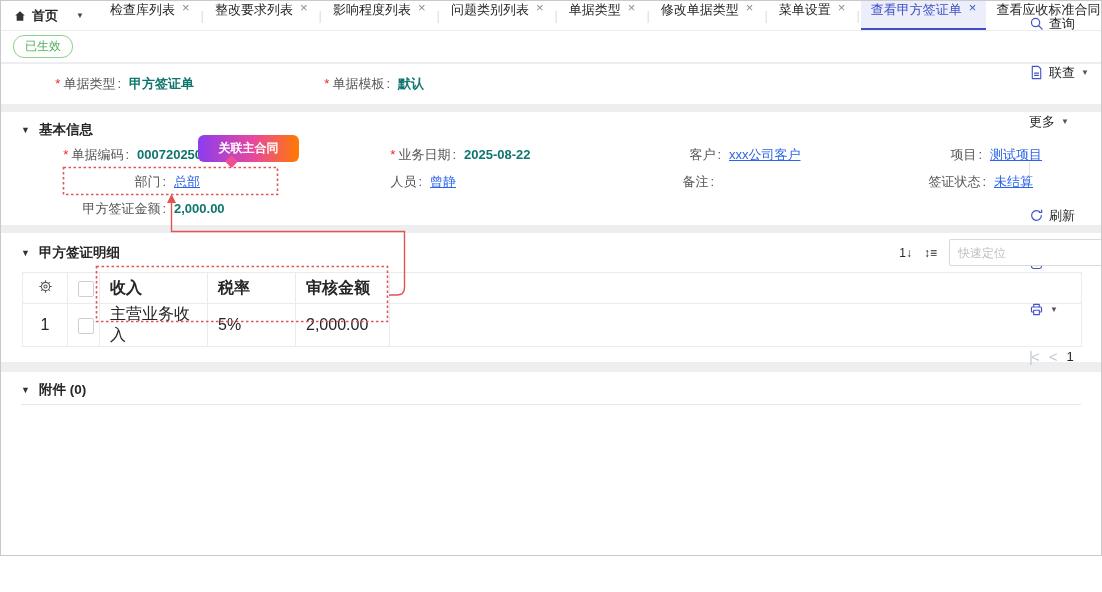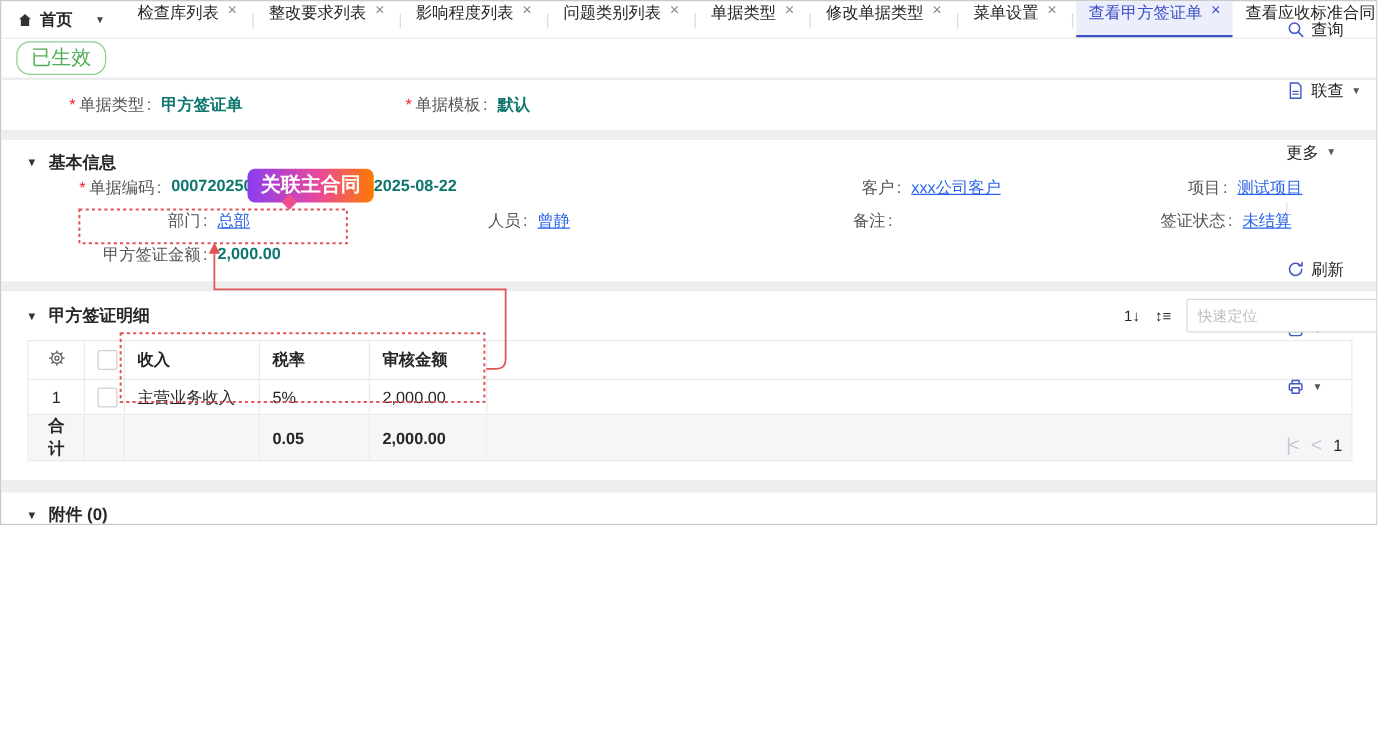--- a/index.html
+++ b/index.html
@@ -1,29 +1,29 @@
 <!DOCTYPE html>
 <html><head>
 <meta charset="utf-8">
 <style>
   html,body{margin:0;padding:0;background:#fff;}
-  .page{position:relative;width:1102px;height:420px;box-sizing:border-box;border:1px solid #c9c9c9;
+  .page{position:relative;width:1102px;height:556px;box-sizing:border-box;border:1px solid #c9c9c9;
         background:#fff;font-family:"Liberation Sans","DejaVu Sans",sans-serif;font-size:13px;color:#262626;overflow:hidden;}
   
   .tabbar{height:29px;display:flex;align-items:stretch;border-bottom:1px solid #ececec;padding-left:12px;white-space:nowrap;overflow:hidden;}
   .home{display:flex;align-items:center;gap:5px;font-weight:700;cursor:pointer;}
   .home-caret{display:flex;align-items:center;font-size:8px;color:#444;margin:0 16px 0 18px;cursor:pointer;}
   .tab{display:flex;gap:7px;padding:0 10px;cursor:pointer;border-bottom:2px solid transparent;}
   .tab .x{color:#8c8c8c;font-size:13px;line-height:1;}
   .tab.active{background:#ECEFFB;color:#3D50C4;border-bottom-color:#3D50C4;}
   .tab.active .x{color:#3D50C4;}
   .sep{color:#dcdcdc;align-self:center;padding:0 1px;}
   
   .toolbar{height:31px;display:flex;align-items:center;padding:0 12px;border-bottom:2px solid #ededf0;}
-  .badge{color:#4FAE58;border:1px solid #8FD08F;border-radius:11px;padding:2px 11px;font-size:16px;background:#fff;}
+  .badge{color:#4FAE58;border:1px solid #8FD08F;border-radius:11px;padding:2px 11px;font-size:12px;background:#fff;}
   .tb-right{margin-left:auto;display:flex;align-items:flex-start;gap:31px;flex-direction:column;}
   .tbtn{display:flex;align-items:center;gap:5px;cursor:pointer;}
   .tbtn svg{display:block;}
   .caret{font-size:8px;color:#555;margin-left:1px;}
   .vdiv{width:1px;height:14px;background:#e0e0e0;}
   .pager{display:flex;align-items:center;gap:11px;font-size:15px;color:#c4c8d0;}
   .pager .nav{letter-spacing:-2px;cursor:pointer;}
   .pager .pg{color:#262626;font-size:13px;}
   
   .toprow{height:40px;display:flex;align-items:center;}
@@ -32,41 +32,41 @@
   .lb.req::before{content:"*";color:#f5222d;margin-right:3px;}
   .lb::after{content:":";margin-left:2px;}
   .vl{margin-left:8px;font-weight:700;color:#0f766e;}
   .link{margin-left:8px;color:#2A64E8;text-decoration:underline;font-weight:400;cursor:pointer;}
   .toprow .f1{width:275px;}.toprow .f1 .lb{width:120px;}
   .toprow .f2 .lb{width:114px;}
   .strip{height:8px;background:#edeef0;}
   .sec-h{display:flex;align-items:center;gap:9px;font-weight:700;font-size:13.5px;padding:9px 20px 2px;}
   .tri{font-size:9px;color:#333;}
   .grid{display:grid;grid-template-columns:290px 295px 265px 1fr;padding-bottom:3px;}
-  .gf{display:flex;height:27px;}
+  .gf{display:flex;align-items:center;height:27px;}
   .c1 .lb{width:128px;}.c2 .lb{width:165px;}.c3 .lb{width:131px;}.c4 .lb{width:135px;}
   
   .det-h{display:flex;align-items:center;gap:9px;padding:6px 0 4px 20px;font-weight:700;font-size:13.5px;}
   .det-tools{margin-left:auto;display:flex;align-items:center;gap:12px;font-weight:400;}
   .sorticon{font-size:12px;color:#262626;cursor:pointer;}
   .quick{width:150px;height:25px;border:1px solid #d9d9d9;border-radius:2px;padding:0 8px;font-size:12px;color:#333;
          font-family:inherit;outline:none;margin-right:-16px;}
   .quick::placeholder{color:#bfbfbf;}
   table.tbl{border-collapse:collapse;margin:2px 20px 0 21px;width:1060px;table-layout:fixed;}
-  .tbl th,.tbl td{border:1px solid #ebebeb;padding:0 10px;font-size:13px;overflow:hidden;}
+  .tbl th,.tbl td{border:1px solid #ebebeb;padding:0 10px;font-size:16px;overflow:hidden;}
   .tbl thead th{height:30px;font-weight:700;background:#fff;}
   .tbl tbody td{height:27px;}
   .tbl .tot td{height:23px;background:#f6f6f8;font-weight:700;}
   .al{text-align:left;}.ar{text-align:left;}.ac{text-align:center;}
   .cb{display:inline-block;width:14px;height:14px;border:1px solid #cfcfcf;border-radius:2px;background:#fff;vertical-align:middle;cursor:pointer;}
   .hr{height:1px;background:#e8e8e8;margin:3px 20px 0;}
   
   .overlay{position:absolute;inset:0;pointer-events:none;}
   .tooltip{position:absolute;left:197px;top:134px;width:101px;height:27px;line-height:27px;text-align:center;
-           color:#fff;font-weight:700;font-size:16px;border-radius:6px;
+           color:#fff;font-weight:700;font-size:12px;border-radius:6px;
            background:linear-gradient(90deg,#8A3DF0,#E8489D 55%,#FF7A00);z-index:5;}
   .tooltip .tail{position:absolute;left:29px;bottom:-4px;width:9px;height:9px;background:#EE4F92;
                  transform:rotate(45deg);border-radius:1px;}
 </style>
 </head>
 <body>
 
 <div class="page">
 
   <div class="tabbar">
@@ -222,20 +222,21 @@
     <div class="sec-h">
       <span class="tri">▼</span>
       <span>基本信息</span>
     </div>
     <div class="grid">
       <div class="gf c1">
         <span class="lb req">单据编码</span>
         <span class="vl">0007202508</span>
       </div>
       <div class="gf c2">
+        <span class="lb req">业务日期</span>
         <span class="vl">2025-08-22</span>
       </div>
       <div class="gf c4">
         <span class="lb">客户</span>
         <span class="link">xxx公司客户</span>
       </div>
       <div class="gf c3">
         <span class="lb">项目</span>
         <span class="link">测试项目</span>
       </div>
@@ -303,28 +304,20 @@
       </thead>
       <tbody>
         <tr>
           <td class="ac">1</td>
           <td class="ac"><span class="cb"></span></td>
           <td class="al">主营业务收入</td>
           <td class="ar">5%</td>
           <td class="ar">2,000.00</td>
           <td></td>
         </tr>
-        <tr class="tot">
-          <td class="ac">合计</td>
-          <td></td>
-          <td></td>
-          <td class="ar">0.05</td>
-          <td class="ar">2,000.00</td>
-          <td></td>
-        </tr>
       </tbody>
     </table>
     <div style="height:15px"></div>
   </div>
 
   <div class="strip" style="height:10px"></div>
 
   <div>
     <div class="sec-h">
       <span class="tri">▼</span>

